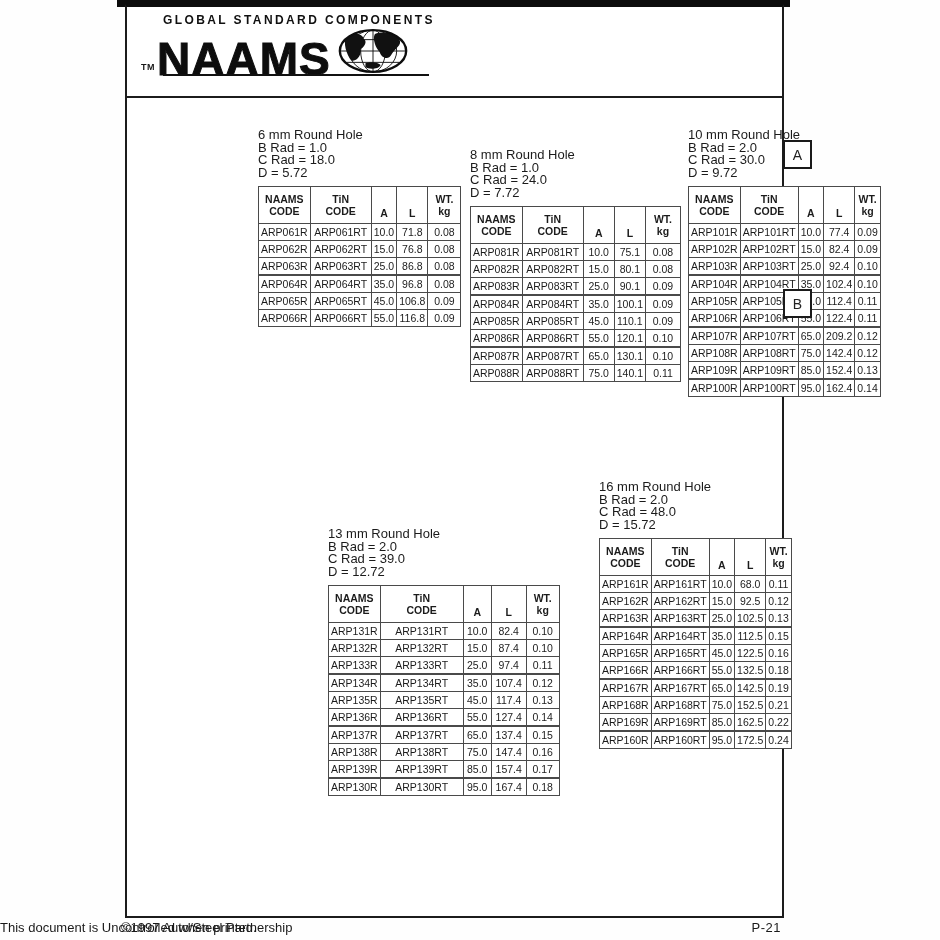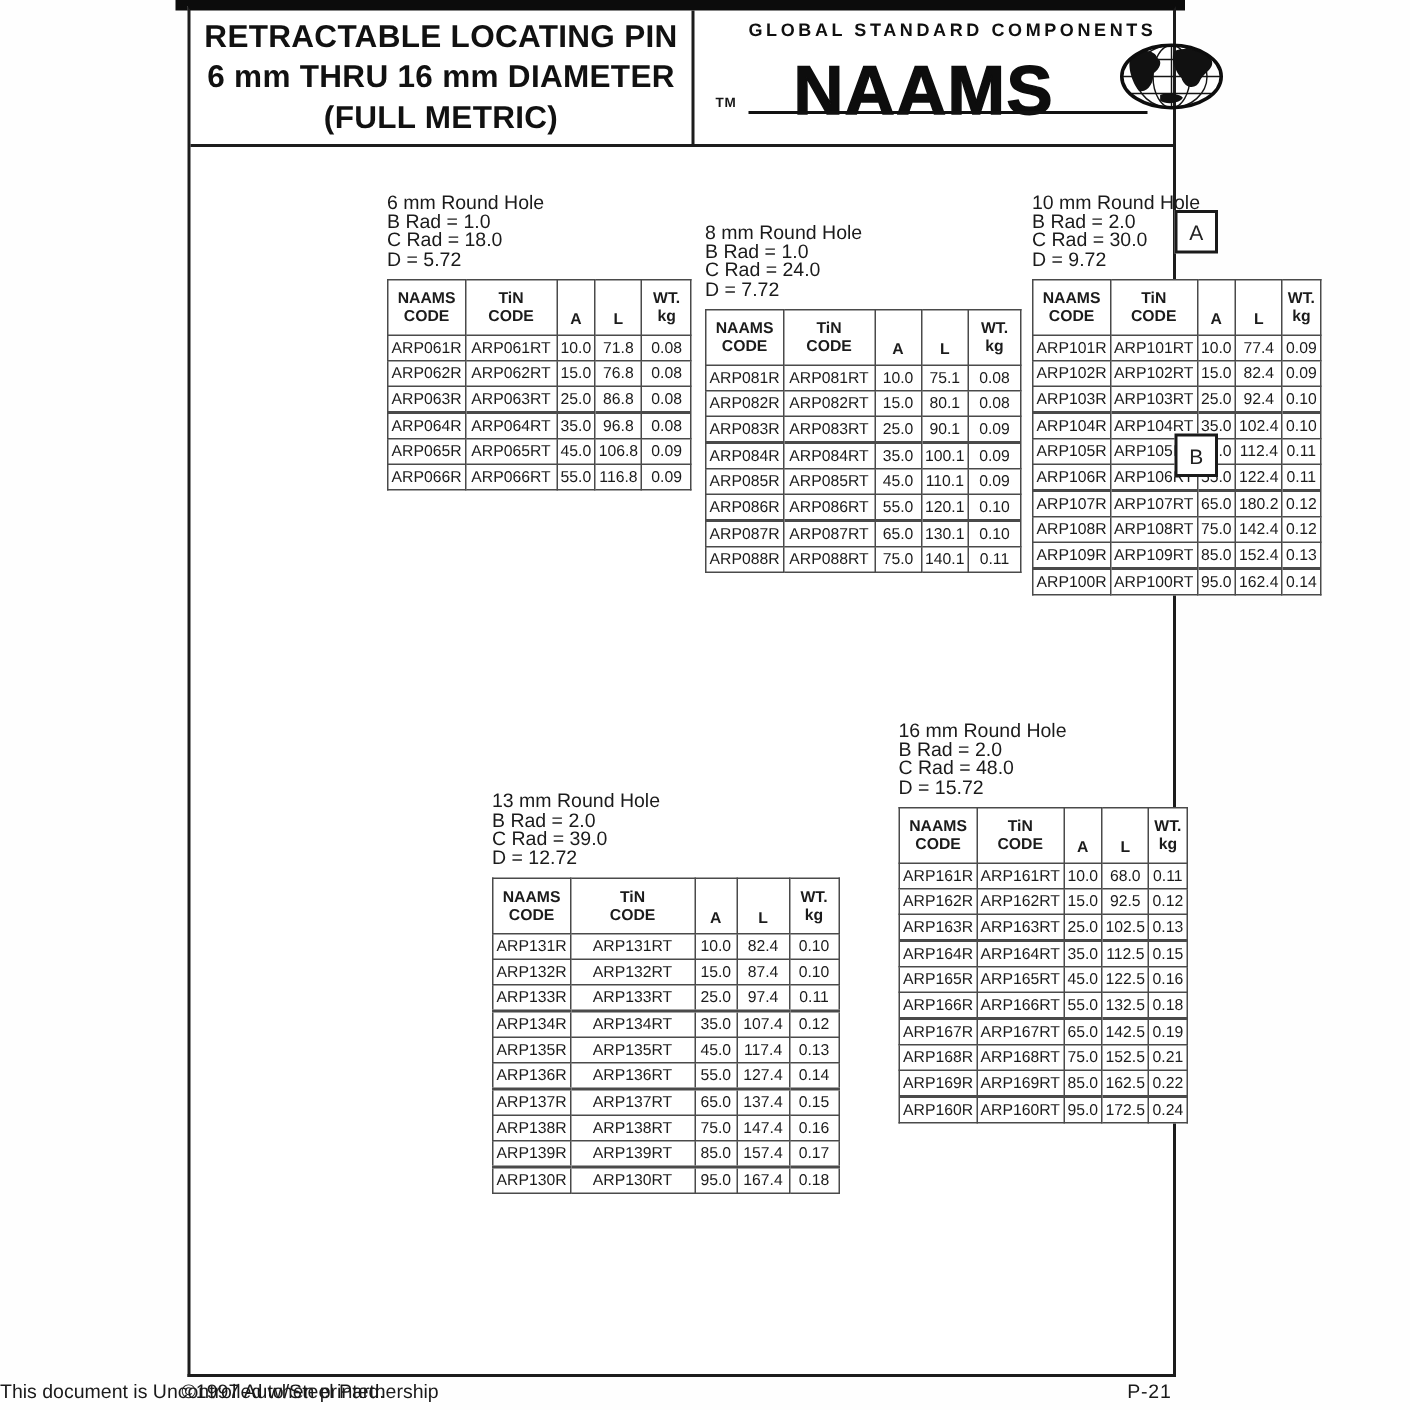--- a/index.html
+++ b/index.html
@@ -11,21 +11,21 @@
   .content-box{position:absolute;left:125px;top:4px;width:655px;height:909px;
                border:2px solid #1c1c1c;border-top:3px solid #0c0c0c;background:#fff;}
   
   .header{position:absolute;left:0;top:0;width:100%;height:89px;border-bottom:2px solid #1c1c1c;display:flex;}
   .title-box{width:334px;height:100%;border-right:2px solid #1c1c1c;display:flex;flex-direction:column;
              justify-content:center;text-align:center;}
   .title-line{font-size:21px;font-weight:bold;line-height:27px;letter-spacing:0.2px;color:#111;}
   .brand-box{position:relative;flex:1;height:100%;}
   .brand-tagline{position:absolute;left:36px;top:6px;width:268px;font-size:12px;font-weight:800;
                  letter-spacing:2.4px;color:#101010;white-space:nowrap;}
-  .brand-row{position:absolute;left:14px;top:20px;display:flex;align-items:flex-end;gap:36px;}
+  .brand-row{position:absolute;left:14px;top:20px;display:flex;align-items:flex-end;}
   .brand-tm{font-size:9px;font-weight:bold;margin-right:2px;margin-bottom:9px;letter-spacing:0.5px;}
   .brand-logo{font-size:46px;font-weight:900;letter-spacing:1px;line-height:44px;color:#0d0d0d;
               -webkit-text-stroke:1px #0d0d0d;}
   .brand-globe{margin-left:6px;margin-bottom:2px;}
   .brand-rule{position:absolute;left:36px;top:67px;width:266px;height:0;border-top:2px solid #111;}
   .brand-sub{position:absolute;left:38px;top:72px;width:256px;display:flex;justify-content:space-between;
              font-size:13px;color:#111;}
   
   .marker{position:absolute;width:25px;height:25px;border:2px solid #1a1a1a;background:#fff;
           display:flex;align-items:center;justify-content:center;font-size:14px;color:#222;}
@@ -56,25 +56,20 @@
 </head>
 <body>
 
 <div class="canvas">
 
   <div class="top-bar"></div>
 
   <div class="content-box">
 
     <div class="header">
-      <div class="title-box">
-        <div class="title-line">RETRACTABLE LOCATING PIN</div>
-        <div class="title-line">6 mm THRU 16 mm DIAMETER</div>
-        <div class="title-line">(FULL METRIC)</div>
-      </div>
       <div class="brand-box">
         <div class="brand-tagline">GLOBAL STANDARD COMPONENTS</div>
         <div class="brand-row">
           <span class="brand-tm">TM</span>
           <span class="brand-logo">NAAMS</span>
           <span class="brand-globe">
             <svg width="72" height="48" viewBox="0 0 76 50">
               <defs>
                   <clipPath id="gcp">
                     <ellipse cx="38" cy="25" rx="35" ry="22"></ellipse>
@@ -313,21 +308,21 @@
               <td>ARP106R</td>
               <td>ARP106RT</td>
               <td>55.0</td>
               <td>122.4</td>
               <td>0.11</td>
             </tr>
             <tr>
               <td>ARP107R</td>
               <td>ARP107RT</td>
               <td>65.0</td>
-              <td>180.2</td>
+              <td>209.2</td>
               <td>0.12</td>
             </tr>
             <tr>
               <td>ARP108R</td>
               <td>ARP108RT</td>
               <td>75.0</td>
               <td>142.4</td>
               <td>0.12</td>
             </tr>
             <tr class="ge">

